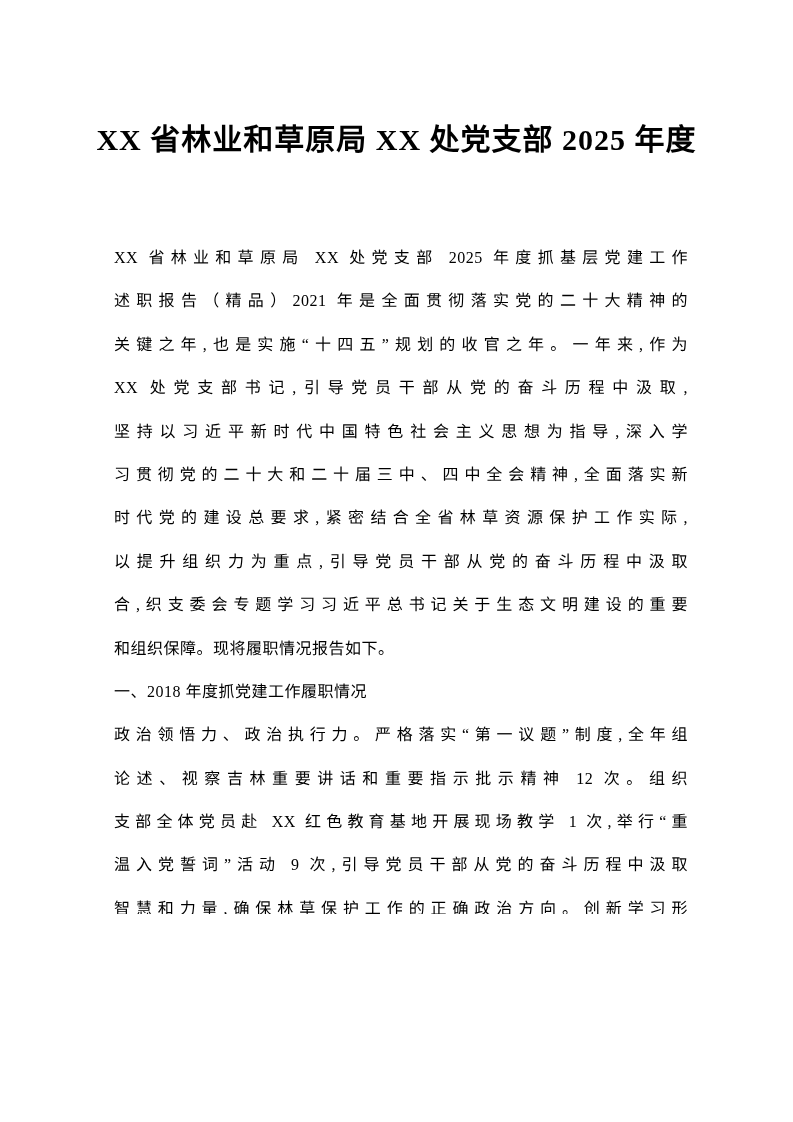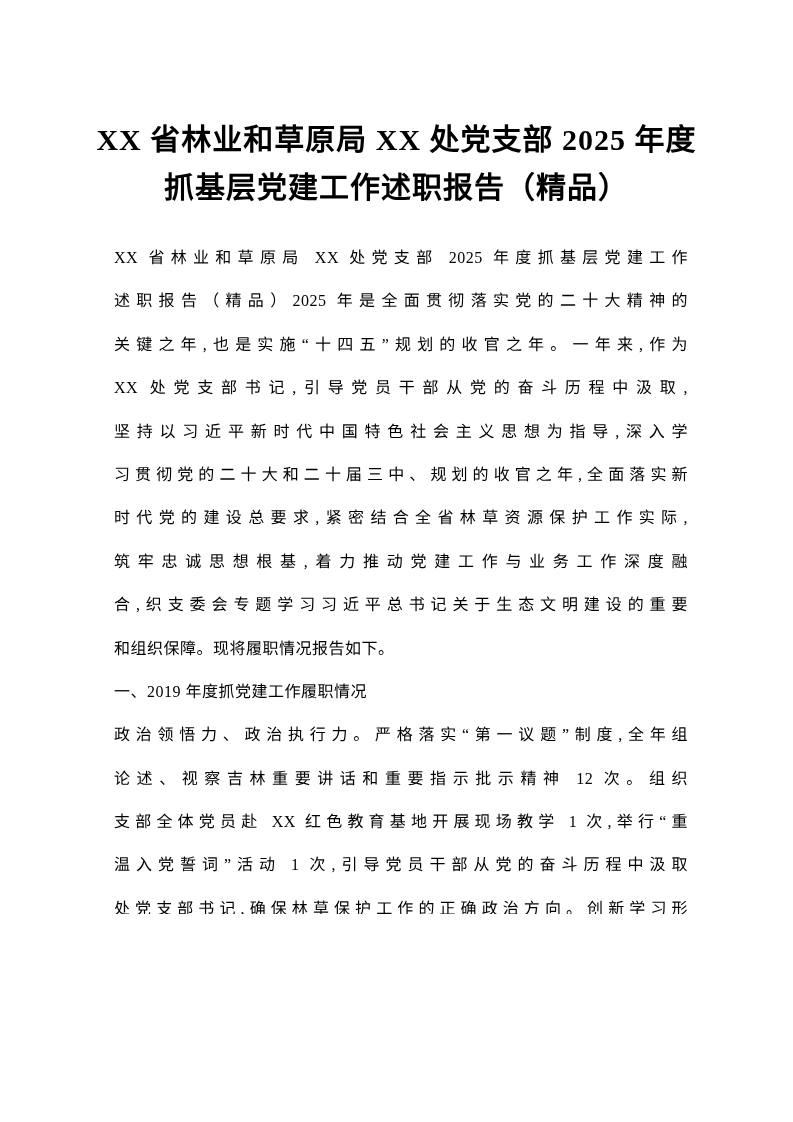--- a/index.html
+++ b/index.html
@@ -50,33 +50,32 @@
   .text-line.para-end {
     text-align-last: left;
   }
 </style>
 </head>
 <body>
 
 <div class="page" style="background: rgb(255, 255, 255); color: rgb(0, 0, 0);">
   <h1 class="doc-title">
     <span class="title-line">XX 省林业和草原局 XX 处党支部 2025 年度</span>
-    <span class="title-line">抓基层党建工作述职报告（精品）</span>
   </h1>
   <div class="doc-body">
       <div class="text-line">XX 省林业和草原局 XX 处党支部 2025 年度抓基层党建工作</div>
-      <div class="text-line">述职报告（精品）2025 年是全面贯彻落实党的二十大精神的</div>
+      <div class="text-line">述职报告（精品）2021 年是全面贯彻落实党的二十大精神的</div>
       <div class="text-line">关键之年,也是实施“十四五”规划的收官之年。一年来,作为</div>
       <div class="text-line">XX 处党支部书记,引导党员干部从党的奋斗历程中汲取,</div>
       <div class="text-line">坚持以习近平新时代中国特色社会主义思想为指导,深入学</div>
-      <div class="text-line">习贯彻党的二十大和二十届三中、规划的收官之年,全面落实新</div>
+      <div class="text-line">习贯彻党的二十大和二十届三中、四中全会精神,全面落实新</div>
       <div class="text-line">时代党的建设总要求,紧密结合全省林草资源保护工作实际,</div>
-      <div class="text-line">筑牢忠诚思想根基,着力推动党建工作与业务工作深度融</div>
+      <div class="text-line">以提升组织力为重点,引导党员干部从党的奋斗历程中汲取</div>
       <div class="text-line">合,织支委会专题学习习近平总书记关于生态文明建设的重要</div>
       <div class="text-line para-end">和组织保障。现将履职情况报告如下。</div>
-      <div class="text-line para-end">一、2019 年度抓党建工作履职情况</div>
+      <div class="text-line para-end">一、2018 年度抓党建工作履职情况</div>
       <div class="text-line">政治领悟力、政治执行力。严格落实“第一议题”制度,全年组</div>
       <div class="text-line">论述、视察吉林重要讲话和重要指示批示精神 12 次。组织</div>
       <div class="text-line">支部全体党员赴 XX 红色教育基地开展现场教学 1 次,举行“重</div>
-      <div class="text-line">温入党誓词”活动 1 次,引导党员干部从党的奋斗历程中汲取</div>
-      <div class="text-line">处党支部书记,确保林草保护工作的正确政治方向。创新学习形</div>
+      <div class="text-line">温入党誓词”活动 9 次,引导党员干部从党的奋斗历程中汲取</div>
+      <div class="text-line">智慧和力量,确保林草保护工作的正确政治方向。创新学习形</div>
     </div>
 </div>
 
 </body></html>

